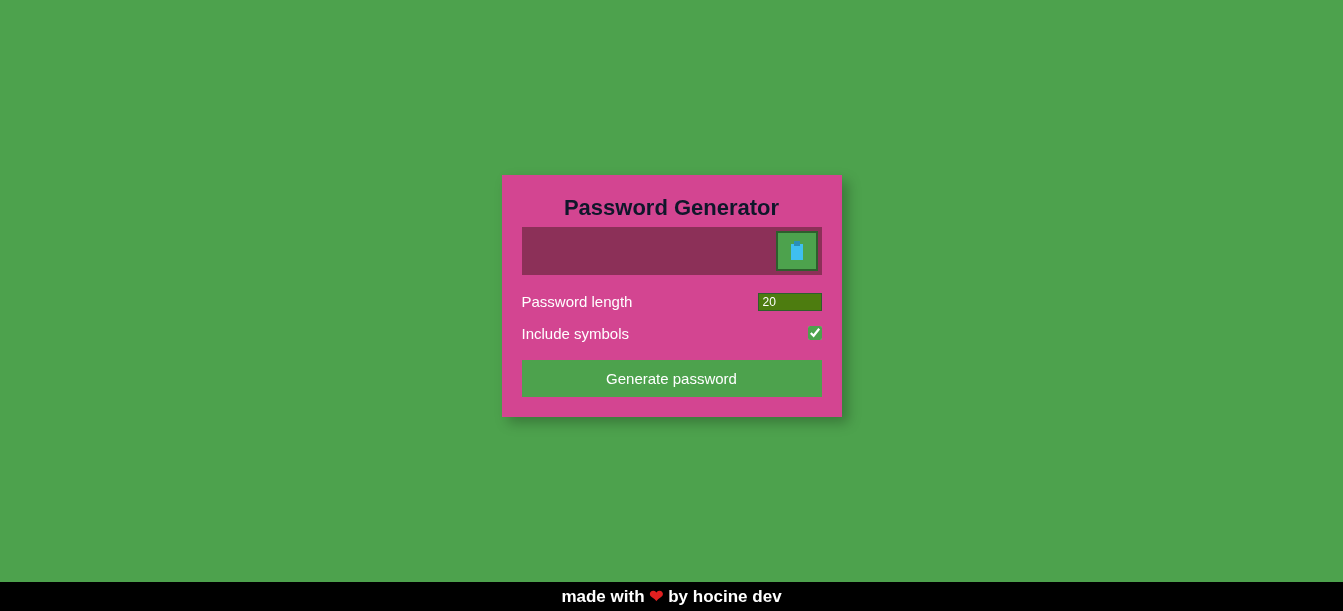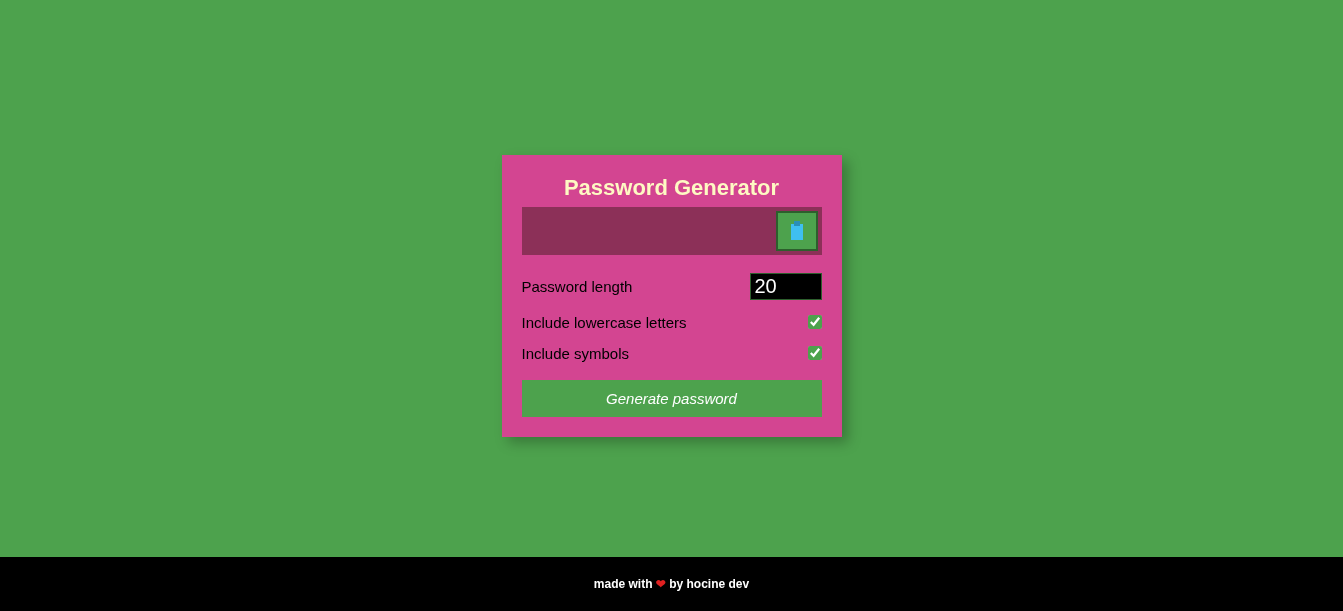--- a/index.html
+++ b/index.html
@@ -18,21 +18,21 @@
       align-items: center;
     }
     .card {
       background: #D34591;
       width: 340px;
       padding: 20px;
       box-shadow: 6px 6px 12px rgba(0,0,0,0.25);
       margin-top: -20px;
     }
     .title {
-      color: #fef9c3;
+      color: #0f172a;
       font-weight: bold;
       font-size: 22px;
       text-align: center;
       margin-bottom: 6px;
     }
     .result-row {
       display: flex;
       align-items: stretch;
       margin-bottom: 18px;
       background: #8C3058;
@@ -62,60 +62,59 @@
       width: 16px;
       height: 20px;
     }
     .setting-row {
       display: flex;
       justify-content: space-between;
       align-items: center;
       margin-bottom: 14px;
     }
     .setting-label {
-      color: #000000;
+      color: #ffffff;
       font-size: 15px;
       text-align: center;
     }
     .length-input {
-      width: 72px;
-      background: #000000;
+      width: 64px;
+      background: #4d7c0f;
       border: 1px solid #2d5f2d;
       color: #ffffff;
-      font-size: 20px;
+      font-size: 12px;
       padding: 1px 4px;
       outline: none;
     }
     .checkbox {
       width: 14px;
       height: 14px;
       accent-color: #4DA24D;
       cursor: pointer;
     }
     .generate-btn {
       width: 100%;
       background: #4DA24D;
       border: none;
       color: #ffffff;
       font-size: 15px;
       padding: 10px 0;
       cursor: pointer;
       margin-top: 4px;
-      font-style: italic;
     }
     .footer {
       position: absolute;
       bottom: 0;
       left: 0;
       right: 0;
       background: #000000;
       color: #ffffff;
       text-align: center;
-      padding: 20px 0;
-      font-size: 12px;
+      padding: 4px 0;
+      font-size: 17px;
       font-weight: bold;
     }
     .heart {
       color: #e02020;
     }
   </style>
 </head>
 <body>
 
 <div class="card">
@@ -130,24 +129,20 @@
       </svg>
     </button>
   </div>
 
   <div class="setting-row">
     <span class="setting-label">Password length</span>
     <input type="number" class="length-input" value="20" style="">
   </div>
 
 
-  <div class="setting-row">
-    <span class="setting-label">Include lowercase letters</span>
-    <input type="checkbox" class="checkbox" checked="" style="">
-  </div>
 
   <div class="setting-row">
     <span class="setting-label">Include symbols</span>
     <input type="checkbox" class="checkbox" checked="" style="">
   </div>
 
 
   <button class="generate-btn">Generate password</button>
 </div>
 

